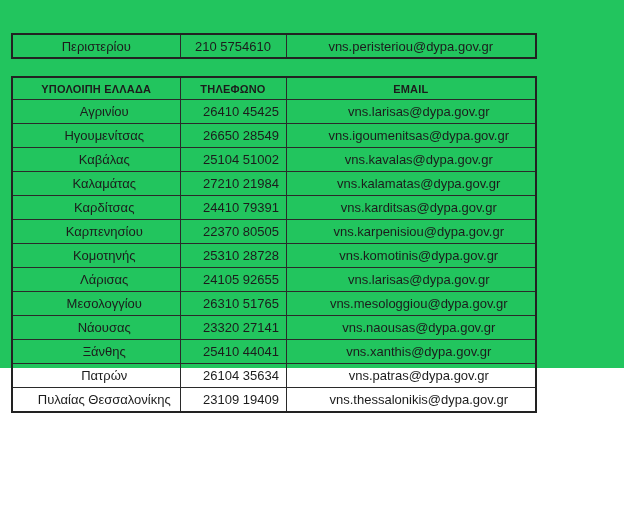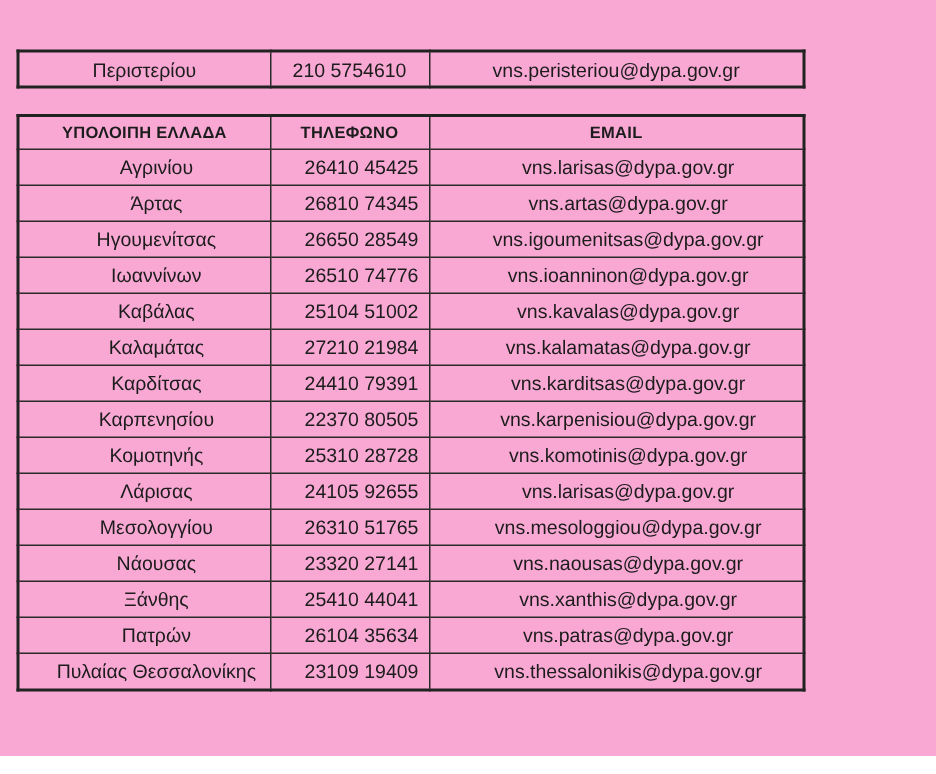--- a/index.html
+++ b/index.html
@@ -10,22 +10,22 @@
   body {
     width: 624px;
     height: 516px;
     font-family: "Liberation Sans", sans-serif;
     color: #1c1c1c;
     overflow: hidden;
   }
   .page {
     position: relative;
     width: 624px;
-    height: 504px;
-    background: #f9a8d4;
+    height: 368px;
+    background: #22c55e;
   }
   .tables-wrap {
     position: absolute;
     left: 11px;
     top: 33px;
   }
   table {
     border-collapse: collapse;
     table-layout: fixed;
     border: 2px solid #222222;
@@ -88,33 +88,23 @@
           <th>EMAIL</th>
         </tr>
       </thead>
       <tbody>
           <tr>
             <td>Αγρινίου</td>
             <td>26410 45425</td>
             <td>vns.larisas@dypa.gov.gr</td>
           </tr>
           <tr>
-            <td>Άρτας</td>
-            <td>26810 74345</td>
-            <td>vns.artas@dypa.gov.gr</td>
-          </tr>
-          <tr>
             <td>Ηγουμενίτσας</td>
             <td>26650 28549</td>
             <td>vns.igoumenitsas@dypa.gov.gr</td>
-          </tr>
-          <tr>
-            <td>Ιωαννίνων</td>
-            <td>26510 74776</td>
-            <td>vns.ioanninon@dypa.gov.gr</td>
           </tr>
           <tr>
             <td>Καβάλας</td>
             <td>25104 51002</td>
             <td>vns.kavalas@dypa.gov.gr</td>
           </tr>
           <tr>
             <td>Καλαμάτας</td>
             <td>27210 21984</td>
             <td>vns.kalamatas@dypa.gov.gr</td>

